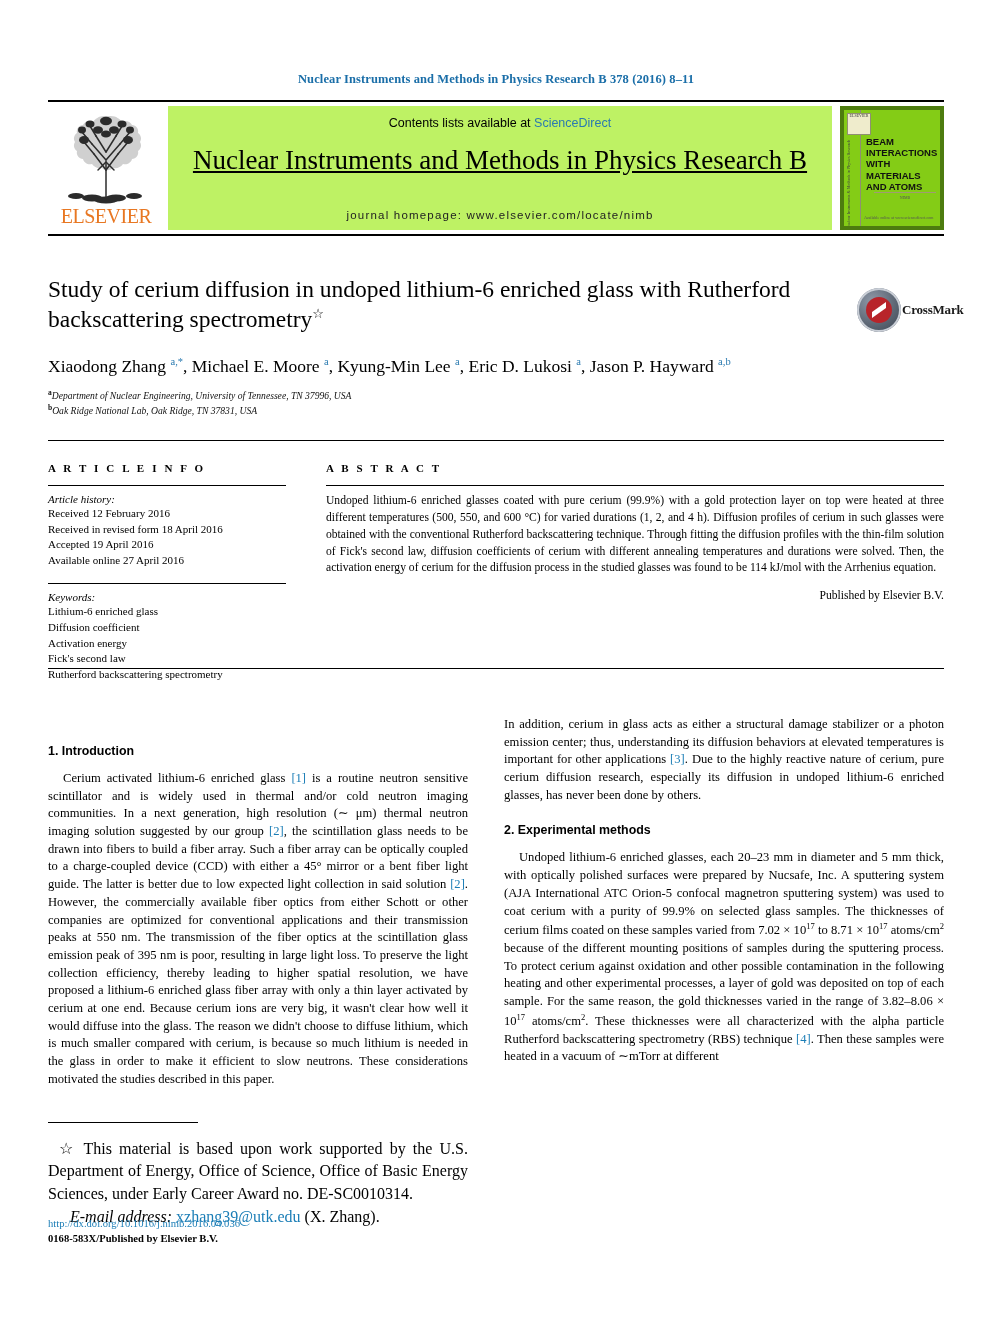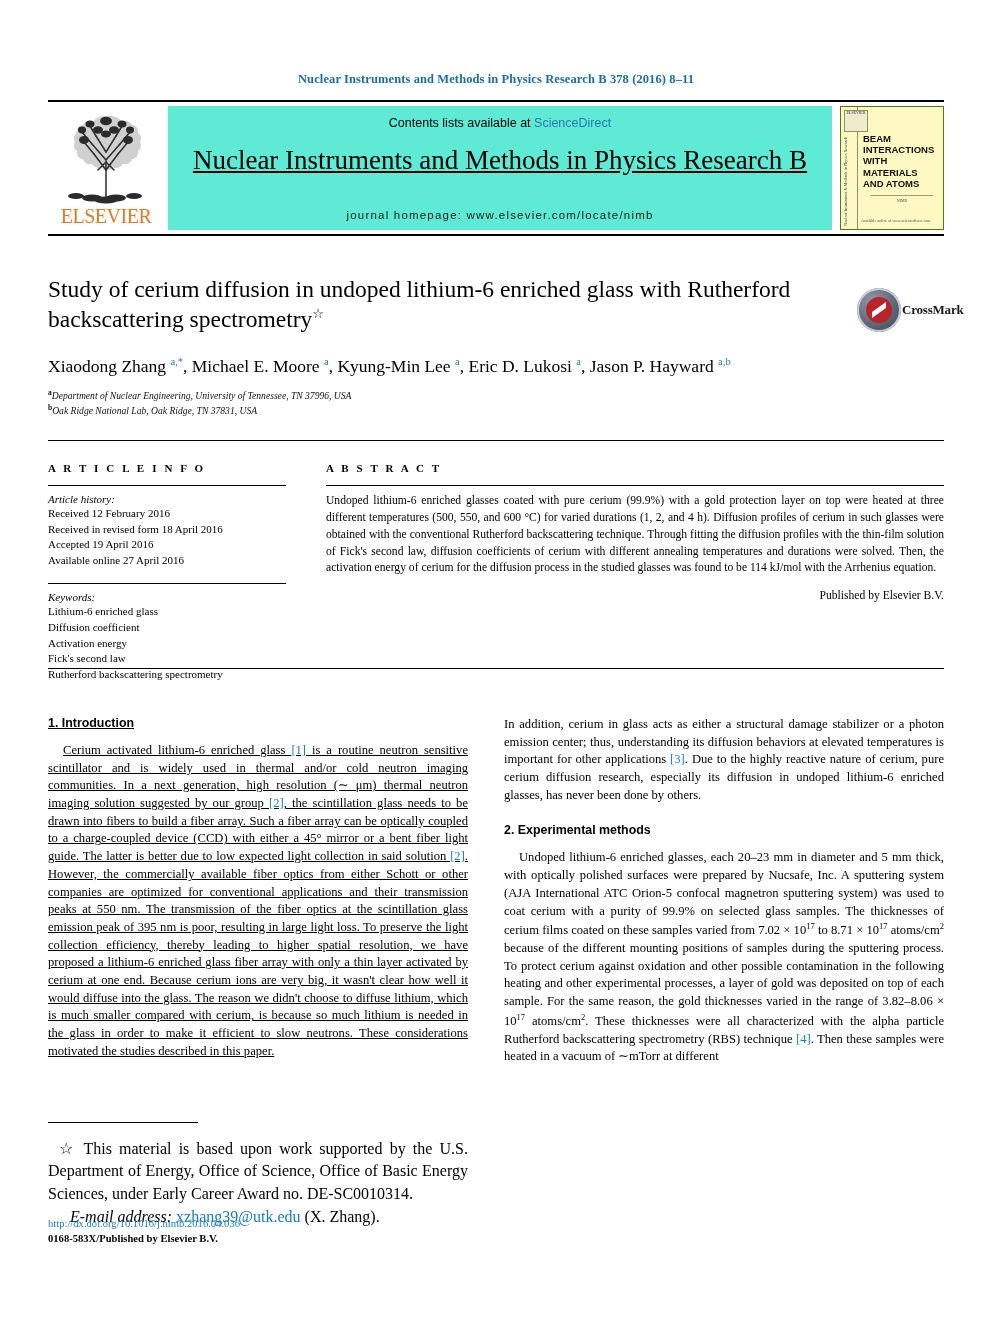--- a/index.html
+++ b/index.html
@@ -65,21 +65,21 @@
     width: 112px;
     text-align: center;
     font-family: "Liberation Serif", serif;
     font-size: 20px;
     letter-spacing: -0.5px;
     color: #e87722;
     font-weight: normal;
   }
   .journal-band {
     flex: 1 1 auto;
-    background: #5eead4;
+    background: #bef264;
     position: relative;
     margin-left: 2px;
     margin-right: 8px;
   }
   .contents-line {
     position: absolute;
     top: 10px; left: 0; width: 100%;
     text-align: center;
     font-family: "Liberation Sans", sans-serif;
     font-size: 12.5px;
@@ -102,22 +102,22 @@
     text-align: center;
     font-family: "Liberation Sans", sans-serif;
     font-size: 11.5px;
     letter-spacing: 1.2px;
     color: #222;
   }
   .cover-thumb {
     width: 104px;
     flex: none;
     position: relative;
-    background: #fef9c3;
-    border: 1px solid #4d7c0f;
+    background: #84cc16;
+    border: 4px solid #4d7c0f;
     box-sizing: border-box;
     overflow: hidden;
   }
   .cover-spine {
     position: absolute;
     left: 16px; top: 0; bottom: 0;
     width: 1px;
     background: #8f8f72;
   }
   .cover-elsevier-box {
@@ -291,23 +291,22 @@
   }
   .abstract-pub {
     text-align: right;
     font-size: 11.6px;
     margin-top: 12px;
   }
 
   
   .col-left {
     position: absolute;
-    left: 48px; top: 716px;
+    left: 48px; top: 744px;
     width: 420px;
-    text-decoration: underline;
   }
   .col-right {
     position: absolute;
     left: 504px; top: 716px;
     width: 440px;
   }
   .sec-heading {
     font-family: "Liberation Sans", sans-serif;
     font-weight: bold;
     font-size: 12.4px;

